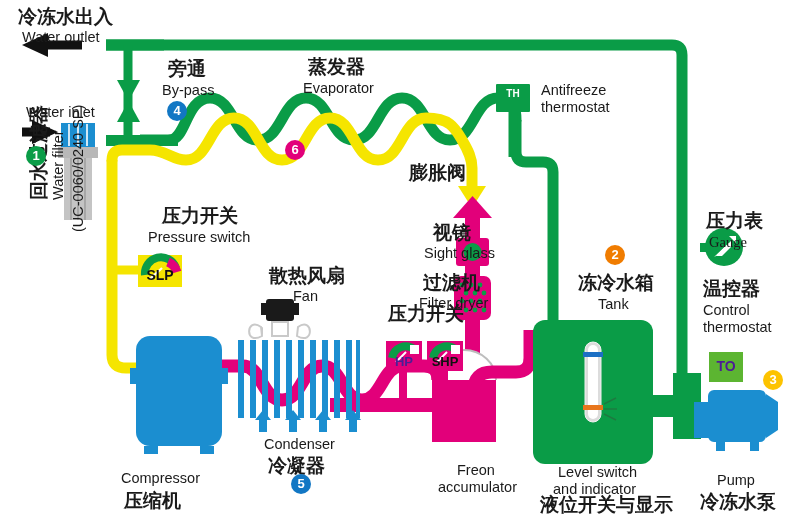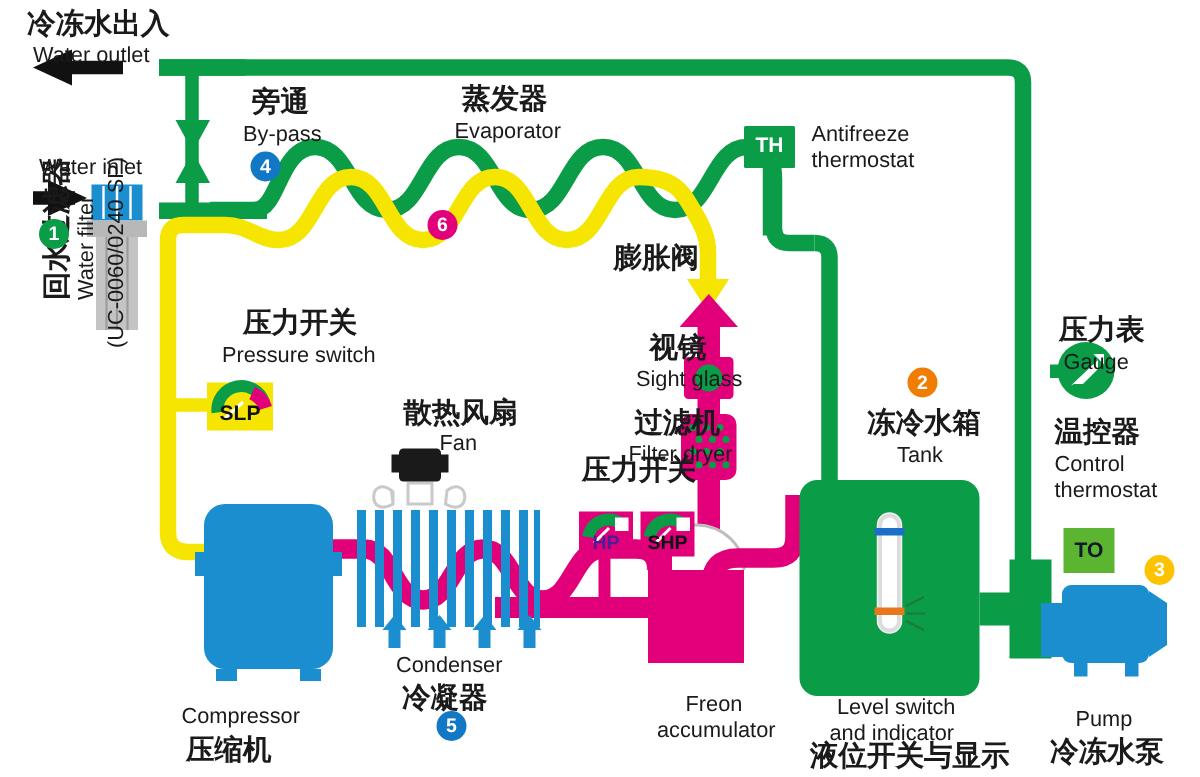--- a/index.html
+++ b/index.html
@@ -290,35 +290,35 @@
 <div class="lbl en" style="left:438px; top:479px;">accumulator</div>
 
 <div class="lbl cn" style="left:578px; top:272px;">冻冷水箱</div>
 <div class="lbl en" style="left:598px; top:296px;">Tank</div>
 
 <div class="lbl en" style="left:558px; top:464px;">Level switch</div>
 <div class="lbl en" style="left:553px; top:481px;">and indicator</div>
 <div class="lbl cn" style="left:540px; top:494px;">液位开关与显示</div>
 
 <div class="lbl cn" style="left:706px; top:210px;">压力表</div>
-<div class="lbl en" style="left:709px; top:234px;">Gauge</div>
+<div class="lbl en" style="left:709px; top:234px;font-family:Liberation Serif, serif;">Gauge</div>
 
 <div class="lbl cn" style="left:703px; top:278px;">温控器</div>
 <div class="lbl en" style="left:703px; top:302px;">Control</div>
 <div class="lbl en" style="left:703px; top:319px;">thermostat</div>
 
 <div class="lbl en" style="left:717px; top:472px;">Pump</div>
 <div class="lbl cn" style="left:700px; top:491px;">冷冻水泵</div>
 
 <div class="lbl cn vert" style="left:28px; top:200px; transform:rotate(-90deg); transform-origin:0 0;">回水过滤器</div>
 <div class="lbl en vert" style="left:50px; top:200px; transform:rotate(-90deg); transform-origin:0 0;">Water filter</div>
 <div class="lbl en vert" style="left:70px; top:232px; transform:rotate(-90deg); transform-origin:0 0;">(UC-0060/0240 SP)</div>
 
-<div class="tag" style="left:496px; top:88px; width:34px; font-size:14px; color:#fff;">TH</div>
-<div class="tag" style="left:709px; top:358px; width:34px; font-size:14px; color:#0f172a;">TO</div>
+<div class="tag" style="left:496px; top:88px; width:34px; font-size:10px; color:#fff;">TH</div>
+<div class="tag" style="left:709px; top:358px; width:34px; font-size:14px; color:#4c1d95;">TO</div>
 <div class="tag" style="left:138px; top:267px; width:44px; font-size:14px; color:#111;">SLP</div>
 <div class="tag" style="left:386px; top:354px; width:36px; font-size:13px; color:#4c1d95;">HP</div>
 <div class="tag" style="left:427px; top:354px; width:36px; font-size:13px; color:#111;">SHP</div>
 
 <div class="badge" style="left:26px;  top:146px; background:#0a9c47;">1</div>
 <div class="badge" style="left:605px; top:245px; background:#f07c00;">2</div>
 <div class="badge" style="left:763px; top:370px; background:#fdc300;">3</div>
 <div class="badge" style="left:167px; top:101px; background:#1277c4;">4</div>
 <div class="badge" style="left:291px; top:474px; background:#1277c4;">5</div>
 <div class="badge" style="left:285px; top:140px; background:#e2007a;">6</div>

